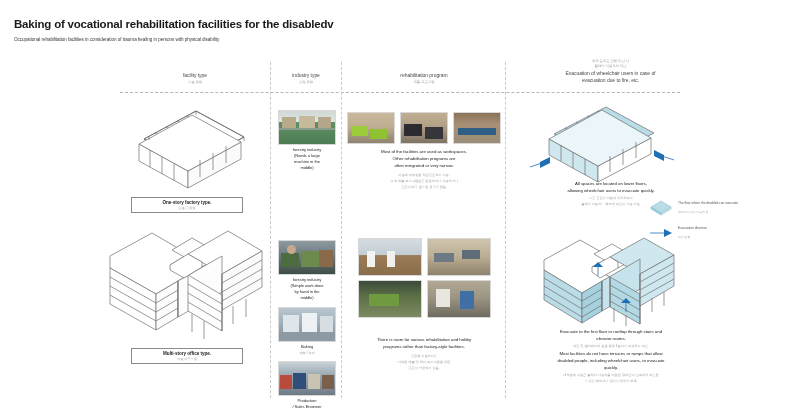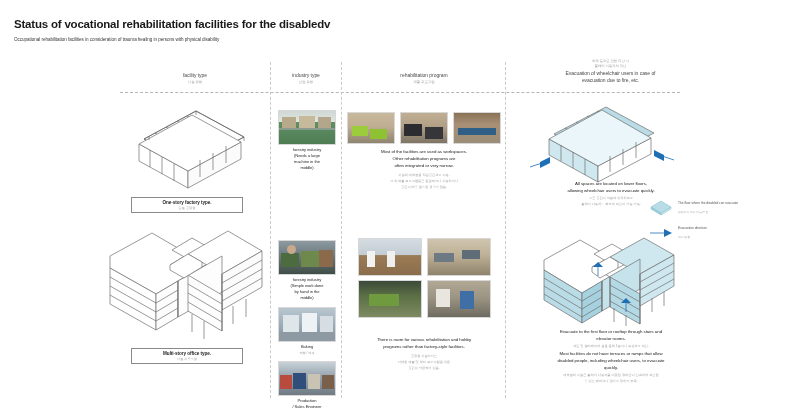--- a/index.html
+++ b/index.html
@@ -207,21 +207,21 @@
   }
   .legend-txt { text-align: left; line-height: 1.5; white-space: pre-line; }
   .legend-txt .lg-en { color: #555; font-size: 3.2px; }
   .legend-txt .lg-ko { color: #a8a8a8; font-size: 2.8px; }
 
   svg { display: block; overflow: visible; }
 </style>
 </head>
 <body>
 
-<div class="page-title">Status of vocational rehabilitation facilities for the disabledv</div>
+<div class="page-title">Baking of vocational rehabilitation facilities for the disabledv</div>
 <div class="page-subtitle">Occupational rehabilitation facilities in consideration of trauma healing in persons with physical disability</div>
 
 <div class="col-head" style="left:120px; top:72px; width:150px;">
   <div class="en">facility type</div>
   <div class="ko">시설 유형</div>
 </div>
 <div class="col-head" style="left:272px; top:72px; width:68px;">
   <div class="en">industry type</div>
   <div class="ko">산업 유형</div>
 </div>

